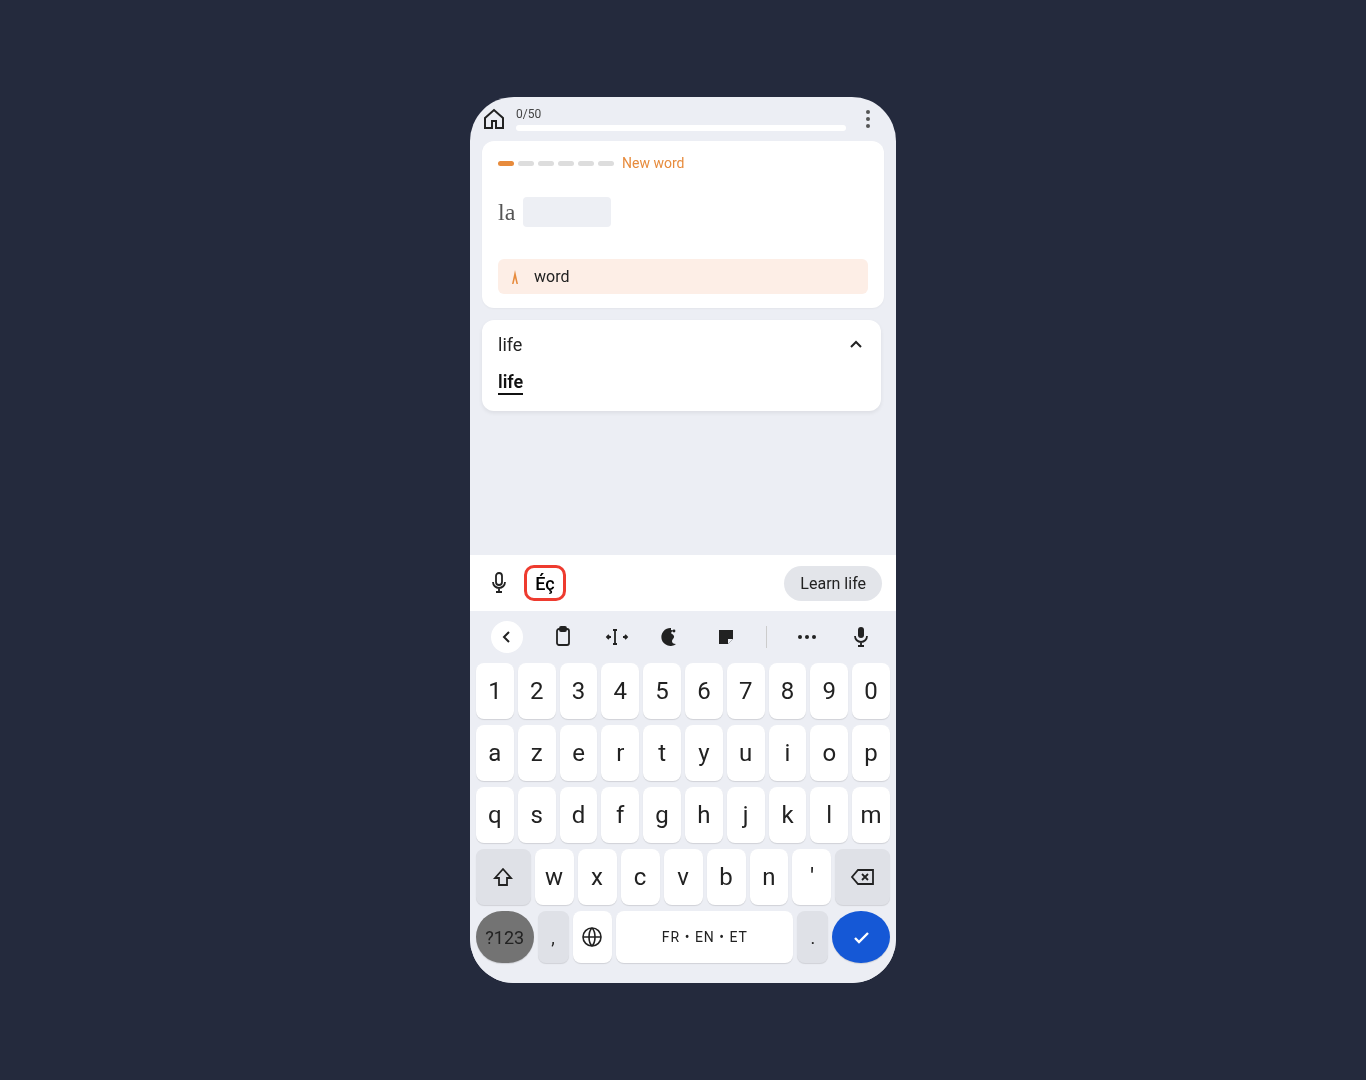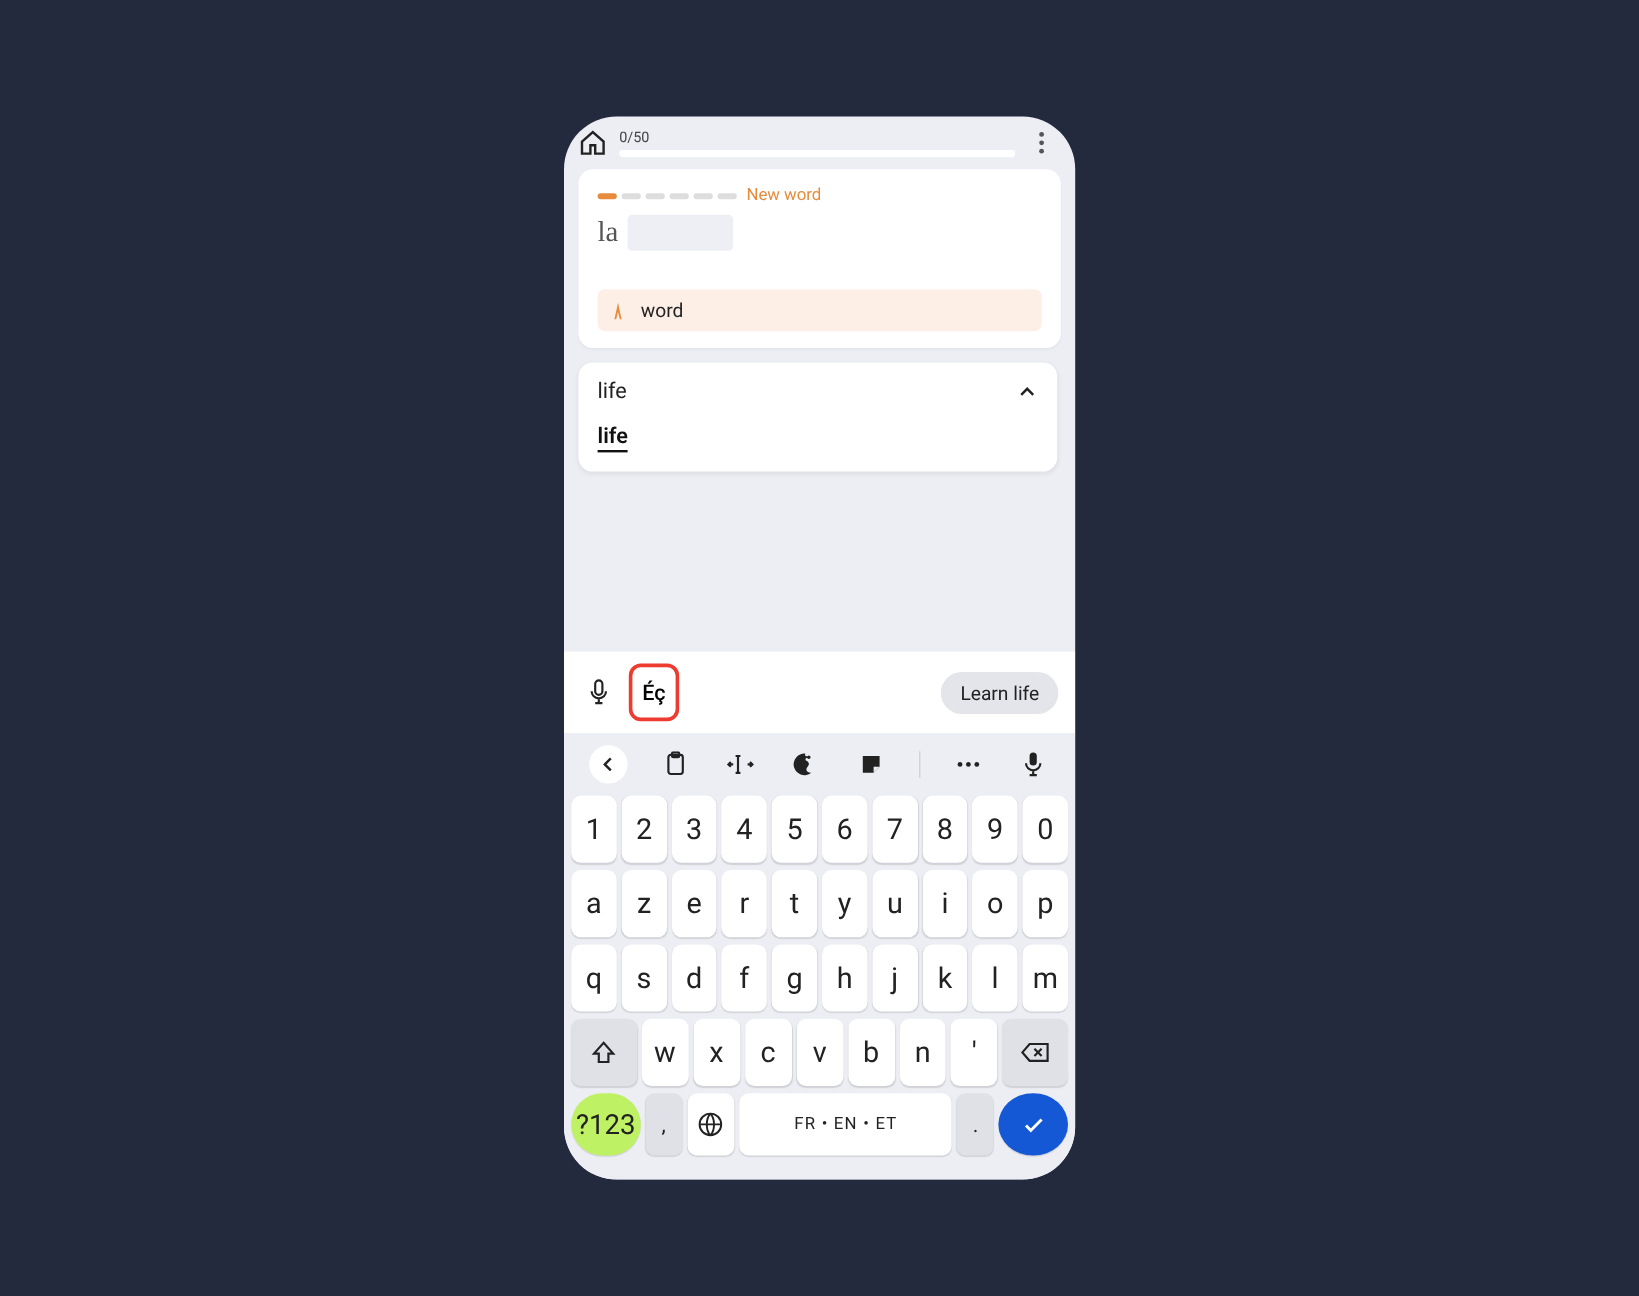--- a/index.html
+++ b/index.html
@@ -35,21 +35,21 @@
   .menu-dots { width: 24px; display: flex; flex-direction: column; align-items: center; gap: 3px; cursor: pointer; }
   .menu-dots span { width: 4px; height: 4px; background: #555; border-radius: 50%; }
 
   .card {
     background: #fff;
     border-radius: 12px;
     margin: 0 12px 12px 12px;
     padding: 14px 16px;
     box-shadow: 0 1px 2px rgba(0,0,0,0.04);
   }
-  .status-row { display: flex; align-items: center; gap: 8px; margin-bottom: 8px; text-align: center; }
+  .status-row { display: flex; align-items: center; gap: 8px; margin-bottom: 26px; text-align: center; }
   .dashes { display: flex; gap: 4px; }
   .dash { width: 16px; height: 5px; border-radius: 3px; background: #ddd; }
   .dash.active { background: #e78b3c; }
   .status-label { color: #e78b3c; font-size: 14px; }
   .word-row { display: flex; align-items: center; gap: 8px; margin-bottom: 32px; }
   .article { font-family: Georgia, serif; font-size: 24px; color: #555; }
   .word-blank {
     width: 88px; height: 30px; background: #edeff4; border-radius: 4px;
   }
   .pos-row {
@@ -80,21 +80,21 @@
     display: flex;
     align-items: center;
     padding: 10px 14px;
     gap: 10px;
   }
   .tb-icon {
     width: 30px; height: 30px; display: flex; align-items:center; justify-content:center;
     font-size: 20px; cursor:pointer;
   }
   .accent-btn {
-    width: 42px; height: 48px; border: 3px solid #ee3b2f; border-radius: 10px;
+    width: 42px; height: 36px; border: 3px solid #ee3b2f; border-radius: 10px;
     display:flex; align-items:center; justify-content:center;
     font-size: 18px; font-weight: 500; cursor:pointer;
   }
   .learn-btn {
     margin-left: auto;
     background: #e3e5ea;
     border-radius: 18px;
     padding: 8px 16px;
     font-size: 16px;
     color: #222;
@@ -120,21 +120,21 @@
   .key {
     flex:1; height: 56px; background:#fff; border-radius:8px;
     display:flex; align-items:center; justify-content:center;
     font-size: 24px; color:#222;
     box-shadow: 0 1px 1px rgba(0,0,0,0.12);
     cursor:pointer;
   }
   .key.fn { background:#dfe1e7; font-size:18px; }
   .key.shift, .key.bksp { flex:1.4; background:#dfe1e7; }
   .key.space { flex:4; font-size:14px; letter-spacing:1px; }
-  .key.num { flex:1.3; background:#bef264; border-radius:28px; font-size:23px; }
+  .key.num { flex:1.3; background:#737373; border-radius:28px; font-size:18px; }
   .key.globe { background:#fff; }
   .key.enter {
     flex:1.3; background:#1558d6; border-radius:50%; height:56px;
   }
   .kb-row.bottom .key { height: 52px; }
   svg { display:block; }
 </style>
 </head>
 <body>
 

